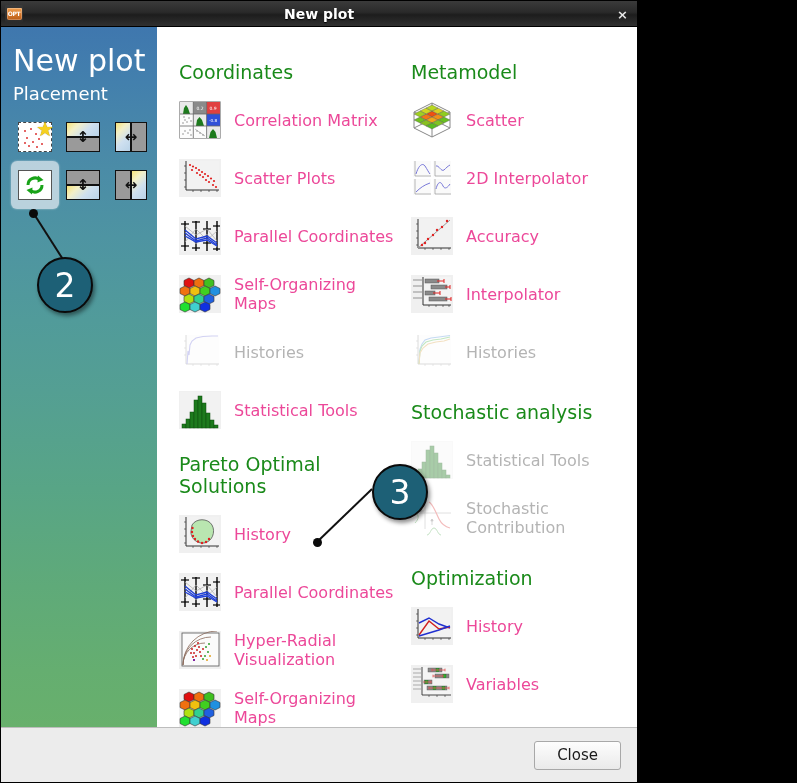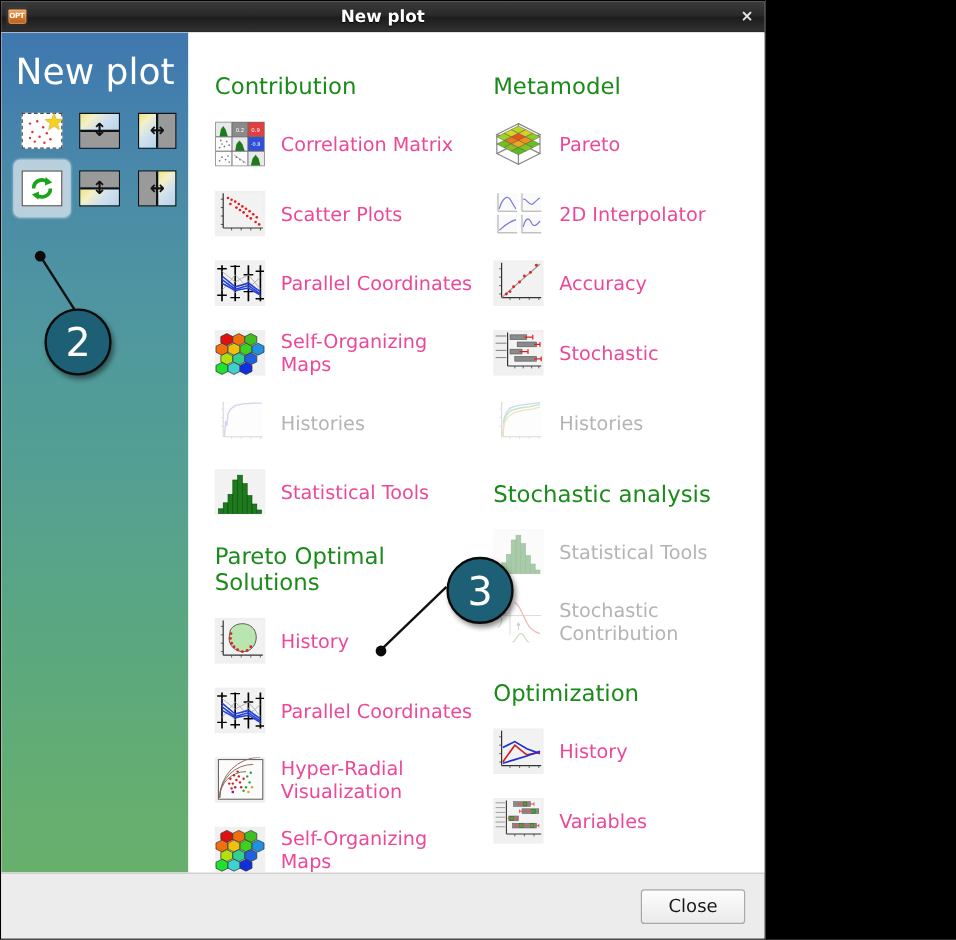--- a/index.html
+++ b/index.html
@@ -189,20 +189,21 @@
       <div class="opt">OPT</div>
     </div>
     <div class="title-text">New plot</div>
     <div class="title-close">×</div>
   </div>
 
   <div class="body-area">
 
     <div class="sidebar">
       <div class="sb-title">New plot</div>
+      <div class="sb-sub">Placement</div>
 
       <div class="place-grid">
 
         <div class="place-cell">
           <div class="pi pi-new">
             <div class="dots">
               <i style="left:3px;top:5px"></i>
                 <i style="left:9px;top:3px"></i>
               <i style="left:14px;top:8px"></i>
                 <i style="left:5px;top:12px"></i>
@@ -271,21 +272,21 @@
       </svg>
       <div class="callout-dot" style="left:28px; top:182px;"></div>
       <div class="callout" style="left:36px; top:230px;">2</div>
     </div>
 
     <div class="content">
 
       <div class="col left">
 
         <div class="group">
-          <div class="group-title">Contribution</div>
+          <div class="group-title">Coordinates</div>
 
           <div class="item">
             <div class="thumb">
               <svg viewBox="0 0 42 38">
                 <rect x="1" y="1" width="40" height="36" fill="#f4f4f4" stroke="#666"></rect>
                 <rect x="1" y="1" width="13.3" height="12" fill="#e9e9e9"></rect>
                 <path d="M4 13 L5 7 L7 4 L9 7 L11 13 Z" fill="#1d7a1d"></path>
                 <rect x="14.3" y="1" width="13.3" height="12" fill="#8a8a8a"></rect>
                 <text x="21" y="9" font-size="4.5" fill="#fff" text-anchor="middle" font-family="DejaVu Sans">0.2</text>
                 <rect x="27.6" y="1" width="13.4" height="12" fill="#e04040"></rect>
@@ -645,21 +646,21 @@
                   <polygon points="33,10 39,13 33,16 27,13" fill="#90cc20"></polygon>
                   <polygon points="9,10 15,13 9,16 3,13" fill="#a0d020"></polygon>
                   <polygon points="9,16 15,19 9,22 3,19" fill="#70c020"></polygon>
                   <polygon points="33,16 39,19 33,22 27,19" fill="#68c020"></polygon>
                   <polygon points="15,19 21,22 15,25 9,22" fill="#88c020"></polygon>
                   <polygon points="27,19 33,22 27,25 21,22" fill="#80c420"></polygon>
                   <polygon points="21,22 27,25 21,28 15,25" fill="#58bc20"></polygon>
                 </g>
               </svg>
             </div>
-            <div class="label">Pareto</div>
+            <div class="label">Scatter</div>
           </div>
 
           <div class="item">
             <div class="thumb plain">
               <svg viewBox="0 0 42 38">
                 <g>
                   <rect x="2" y="2" width="18" height="16" fill="#fafafa"></rect>
                   <g stroke="#999" stroke-width="0.7">
                       <line x1="4" y1="2" x2="4" y2="17"></line>
                       <line x1="4" y1="17" x2="20" y2="17"></line>
@@ -759,21 +760,21 @@
                     <line x1="2" y1="23" x2="11" y2="23"></line>
                 </g>
                 <g stroke="#333" stroke-width="0.6">
                   <line x1="18" y1="30" x2="18" y2="32"></line>
                     <line x1="25" y1="30" x2="25" y2="32"></line>
                   <line x1="32" y1="30" x2="32" y2="32"></line>
                     <line x1="38" y1="30" x2="38" y2="32"></line>
                 </g>
               </svg>
             </div>
-            <div class="label">Stochastic</div>
+            <div class="label">Interpolator</div>
           </div>
 
           <div class="item disabled">
             <div class="thumb plain dim">
               <svg viewBox="0 0 42 38">
                 <rect x="7" y="2" width="33" height="29" fill="#fcfcfc"></rect>
                 <g stroke="#999" stroke-width="0.9">
                     <line x1="7" y1="2" x2="7" y2="31"></line>
                     <line x1="7" y1="31" x2="40" y2="31"></line>
                   </g>

